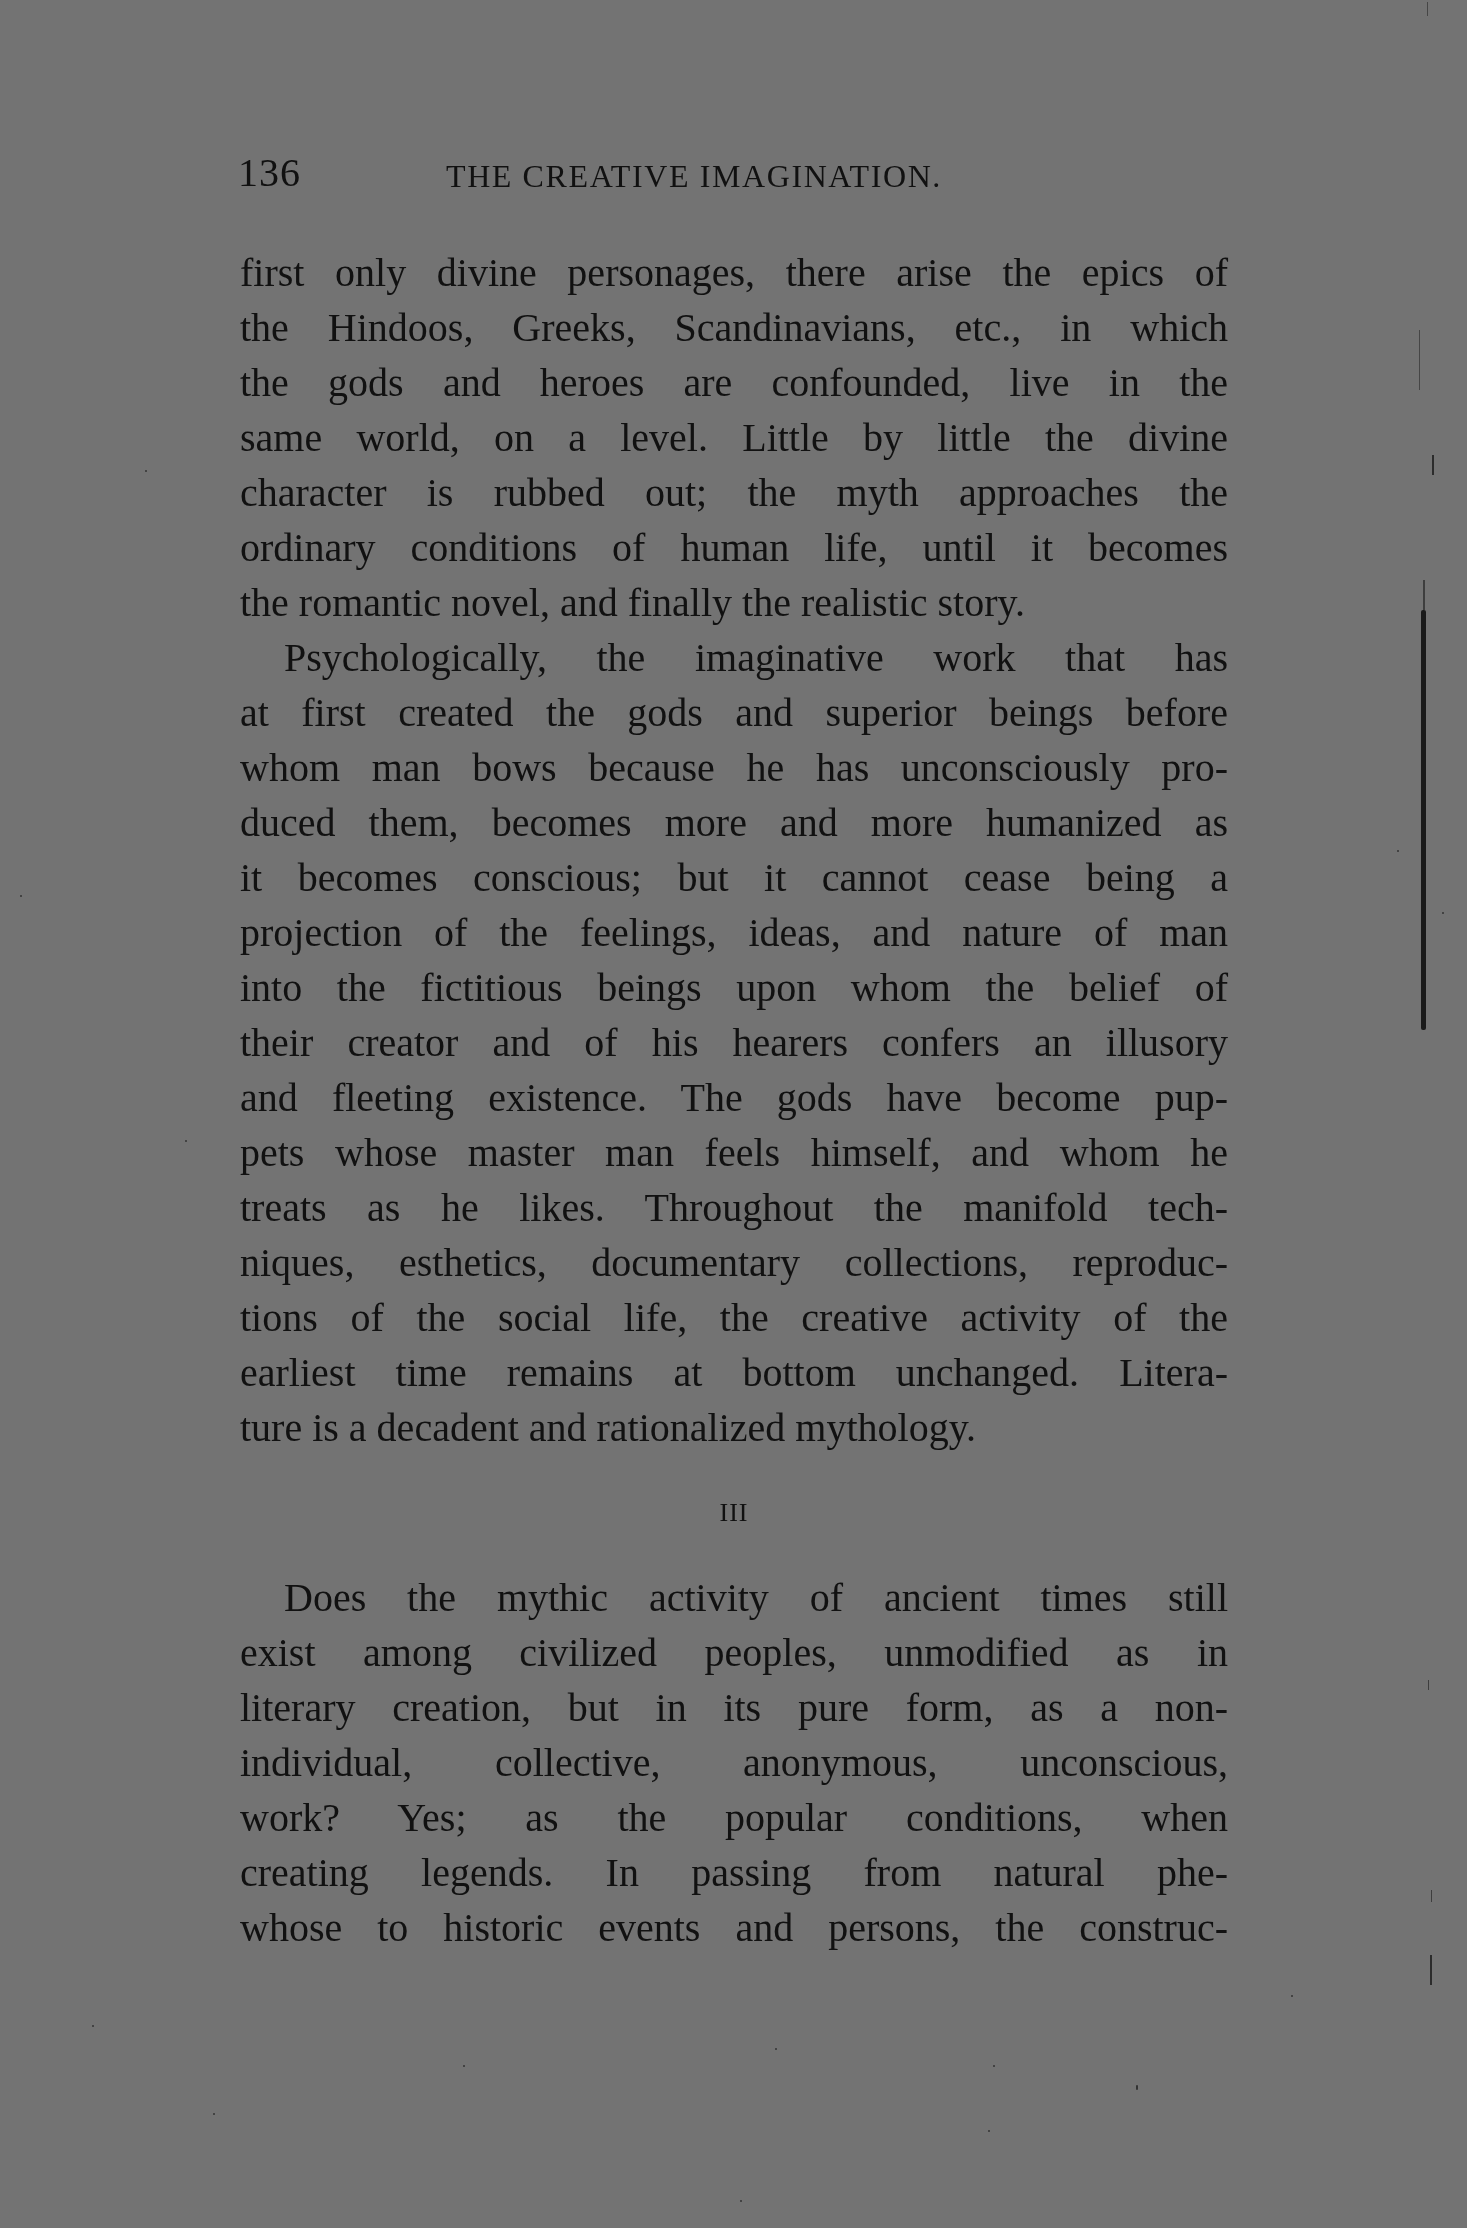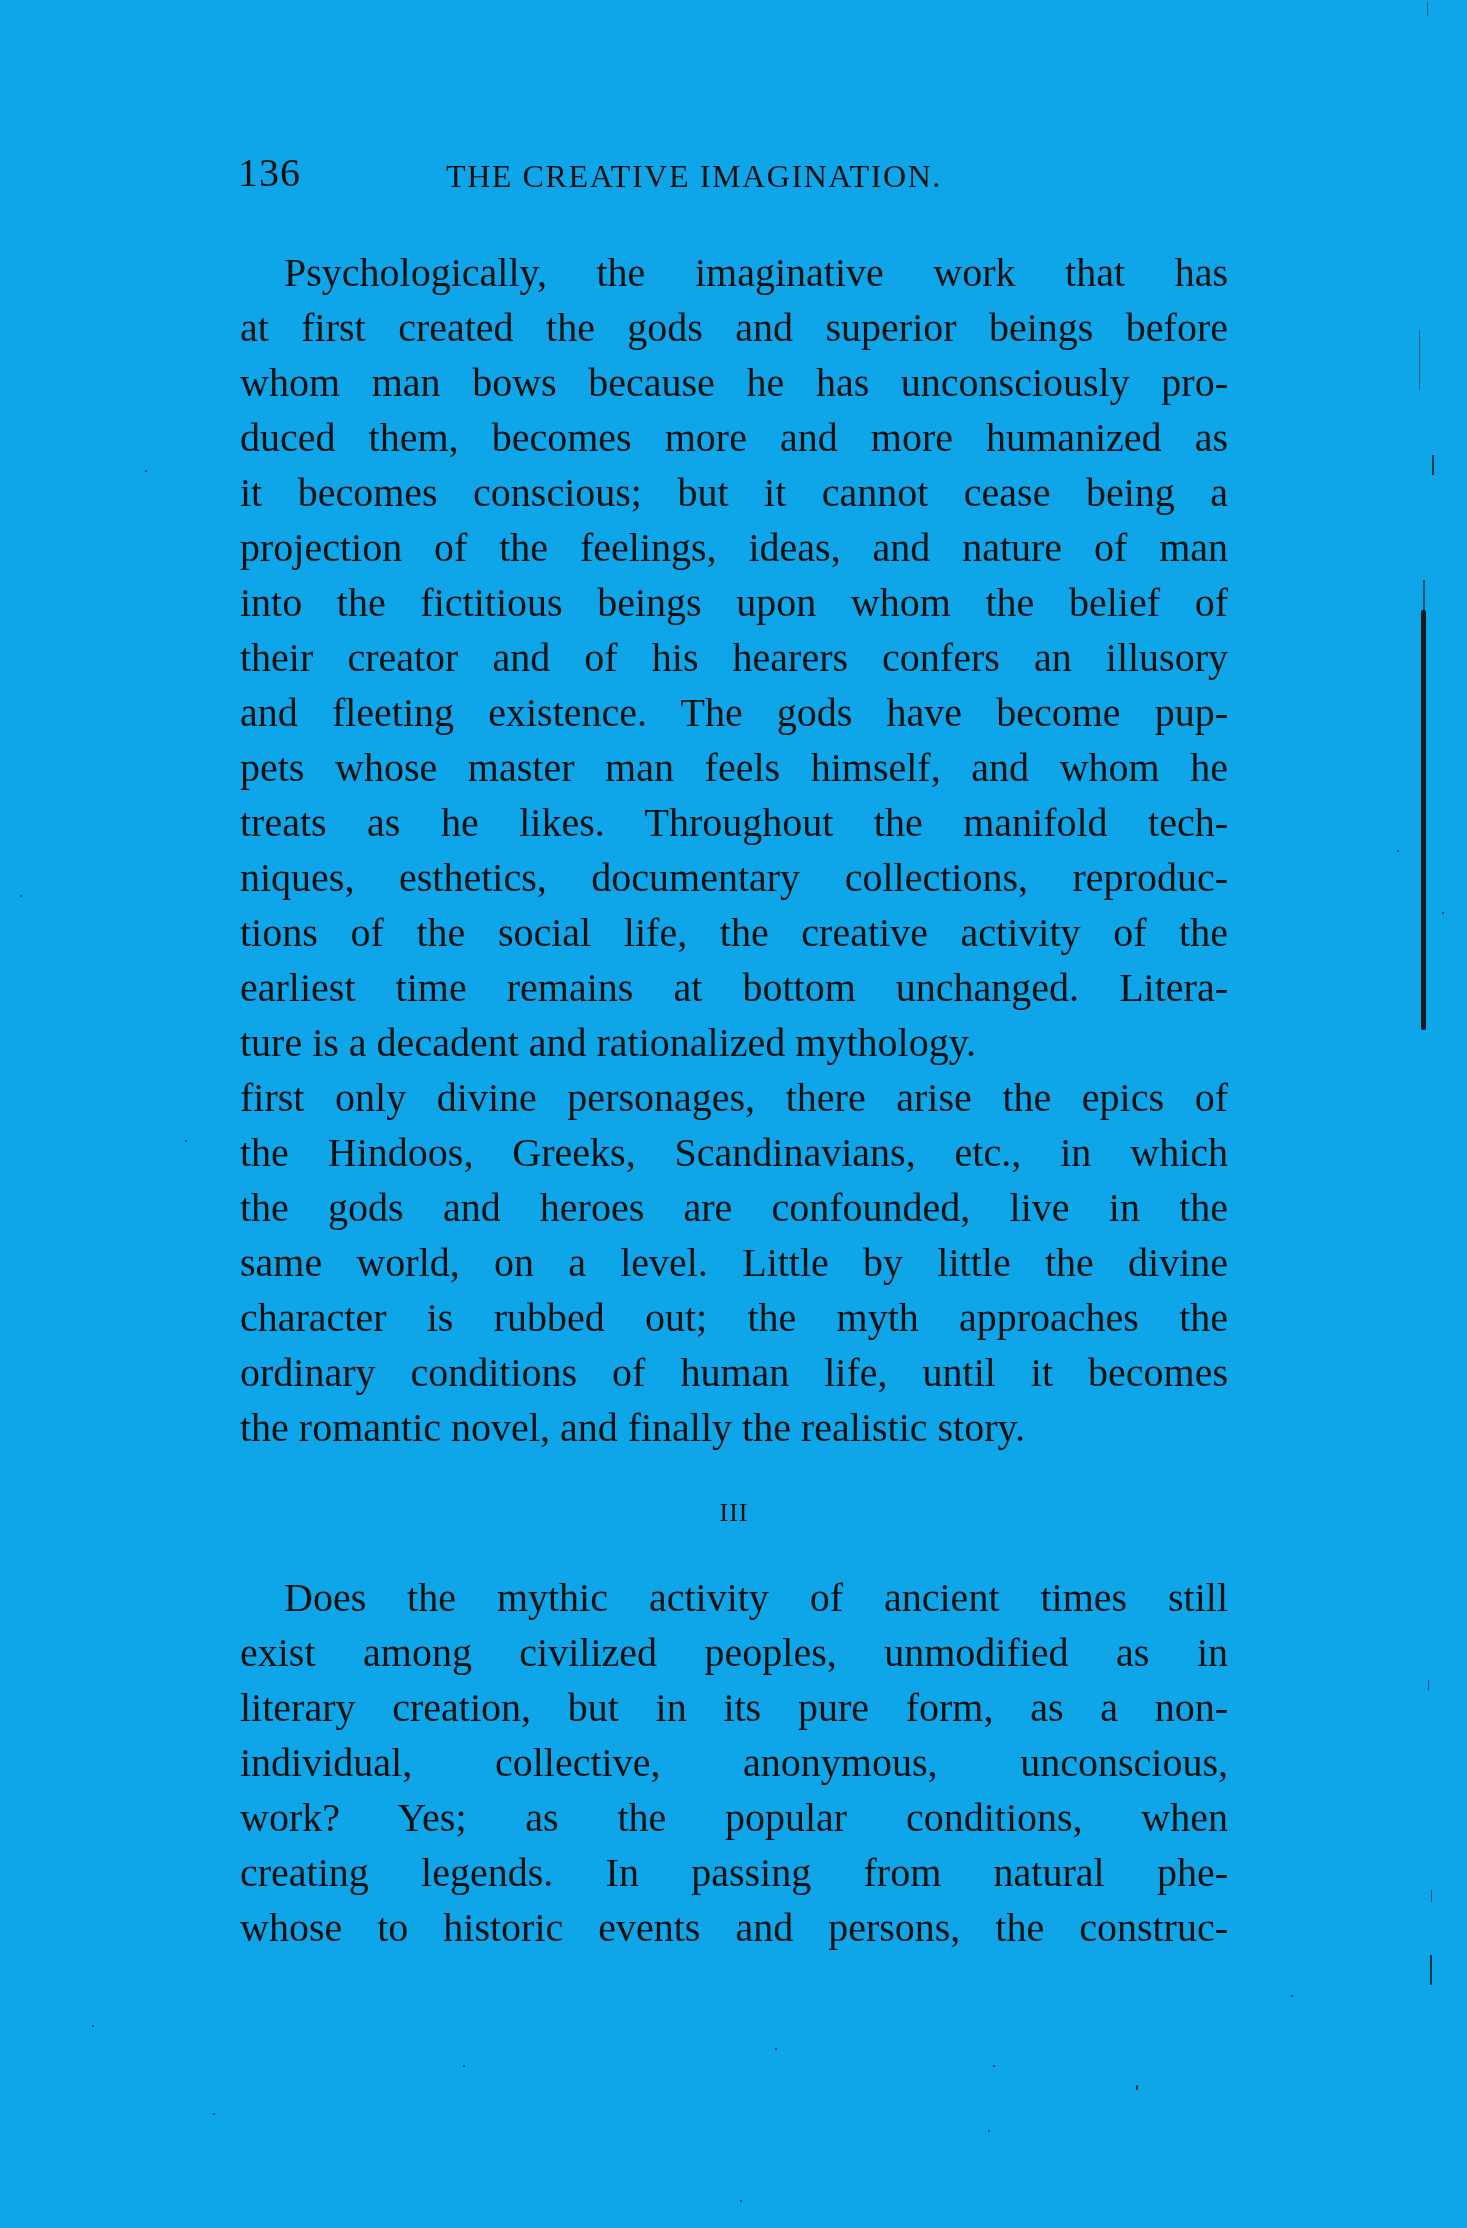--- a/index.html
+++ b/index.html
@@ -13,21 +13,21 @@
       position: relative;
       overflow: hidden;
       color: #111111;
       font-family: "Liberation Serif", "DejaVu Serif", serif;
     }
     .page {
       position: absolute;
       left: 0; top: 0;
       width: 1467px;
       height: 2228px;
-      background: #0ea5e9;
+      background: #737373;
     }
     .running-head {
       position: absolute;
       left: 238px;
       top: 148px;
       width: 990px;
       height: 50px;
     }
     .folio {
       position: absolute;
@@ -95,45 +95,45 @@
 <div class="page">
 
   <div class="running-head">
     <span class="folio">136</span>
     <span class="head-title">THE CREATIVE IMAGINATION.</span>
   </div>
 
   <div class="text-block">
 
     <div class="paragraph">
+      <span class="line">first only divine personages, there arise the epics of</span>
+      <span class="line">the Hindoos, Greeks, Scandinavians, etc., in which</span>
+      <span class="line">the gods and heroes are confounded, live in the</span>
+      <span class="line">same world, on a level.  Little by little the divine</span>
+      <span class="line">character is rubbed out; the myth approaches the</span>
+      <span class="line">ordinary conditions of human life, until it becomes</span>
+      <span class="line last">the romantic novel, and finally the realistic story.</span>
+    </div>
+
+    <div class="paragraph">
       <span class="line indent">Psychologically, the imaginative work that has</span>
       <span class="line">at first created the gods and superior beings before</span>
       <span class="line">whom man bows because he has unconsciously pro-</span>
       <span class="line">duced them, becomes more and more humanized as</span>
       <span class="line">it becomes conscious; but it cannot cease being a</span>
       <span class="line">projection of the feelings, ideas, and nature of man</span>
       <span class="line">into the fictitious beings upon whom the belief of</span>
       <span class="line">their creator and of his hearers confers an illusory</span>
       <span class="line">and fleeting existence.  The gods have become pup-</span>
       <span class="line">pets whose master man feels himself, and whom he</span>
       <span class="line">treats as he likes.  Throughout the manifold tech-</span>
       <span class="line">niques, esthetics, documentary collections, reproduc-</span>
       <span class="line">tions of the social life, the creative activity of the</span>
       <span class="line">earliest time remains at bottom unchanged.  Litera-</span>
       <span class="line last">ture is a decadent and rationalized mythology.</span>
-    </div>
-
-    <div class="paragraph">
-      <span class="line">first only divine personages, there arise the epics of</span>
-      <span class="line">the Hindoos, Greeks, Scandinavians, etc., in which</span>
-      <span class="line">the gods and heroes are confounded, live in the</span>
-      <span class="line">same world, on a level.  Little by little the divine</span>
-      <span class="line">character is rubbed out; the myth approaches the</span>
-      <span class="line">ordinary conditions of human life, until it becomes</span>
-      <span class="line last">the romantic novel, and finally the realistic story.</span>
     </div>
 
     <div class="section-heading">III</div>
 
     <div class="paragraph">
       <span class="line indent">Does the mythic activity of ancient times still</span>
       <span class="line">exist among civilized peoples, unmodified as in</span>
       <span class="line">literary creation, but in its pure form, as a non-</span>
       <span class="line">individual, collective, anonymous, unconscious,</span>
       <span class="line">work?  Yes; as the popular conditions, when</span>

